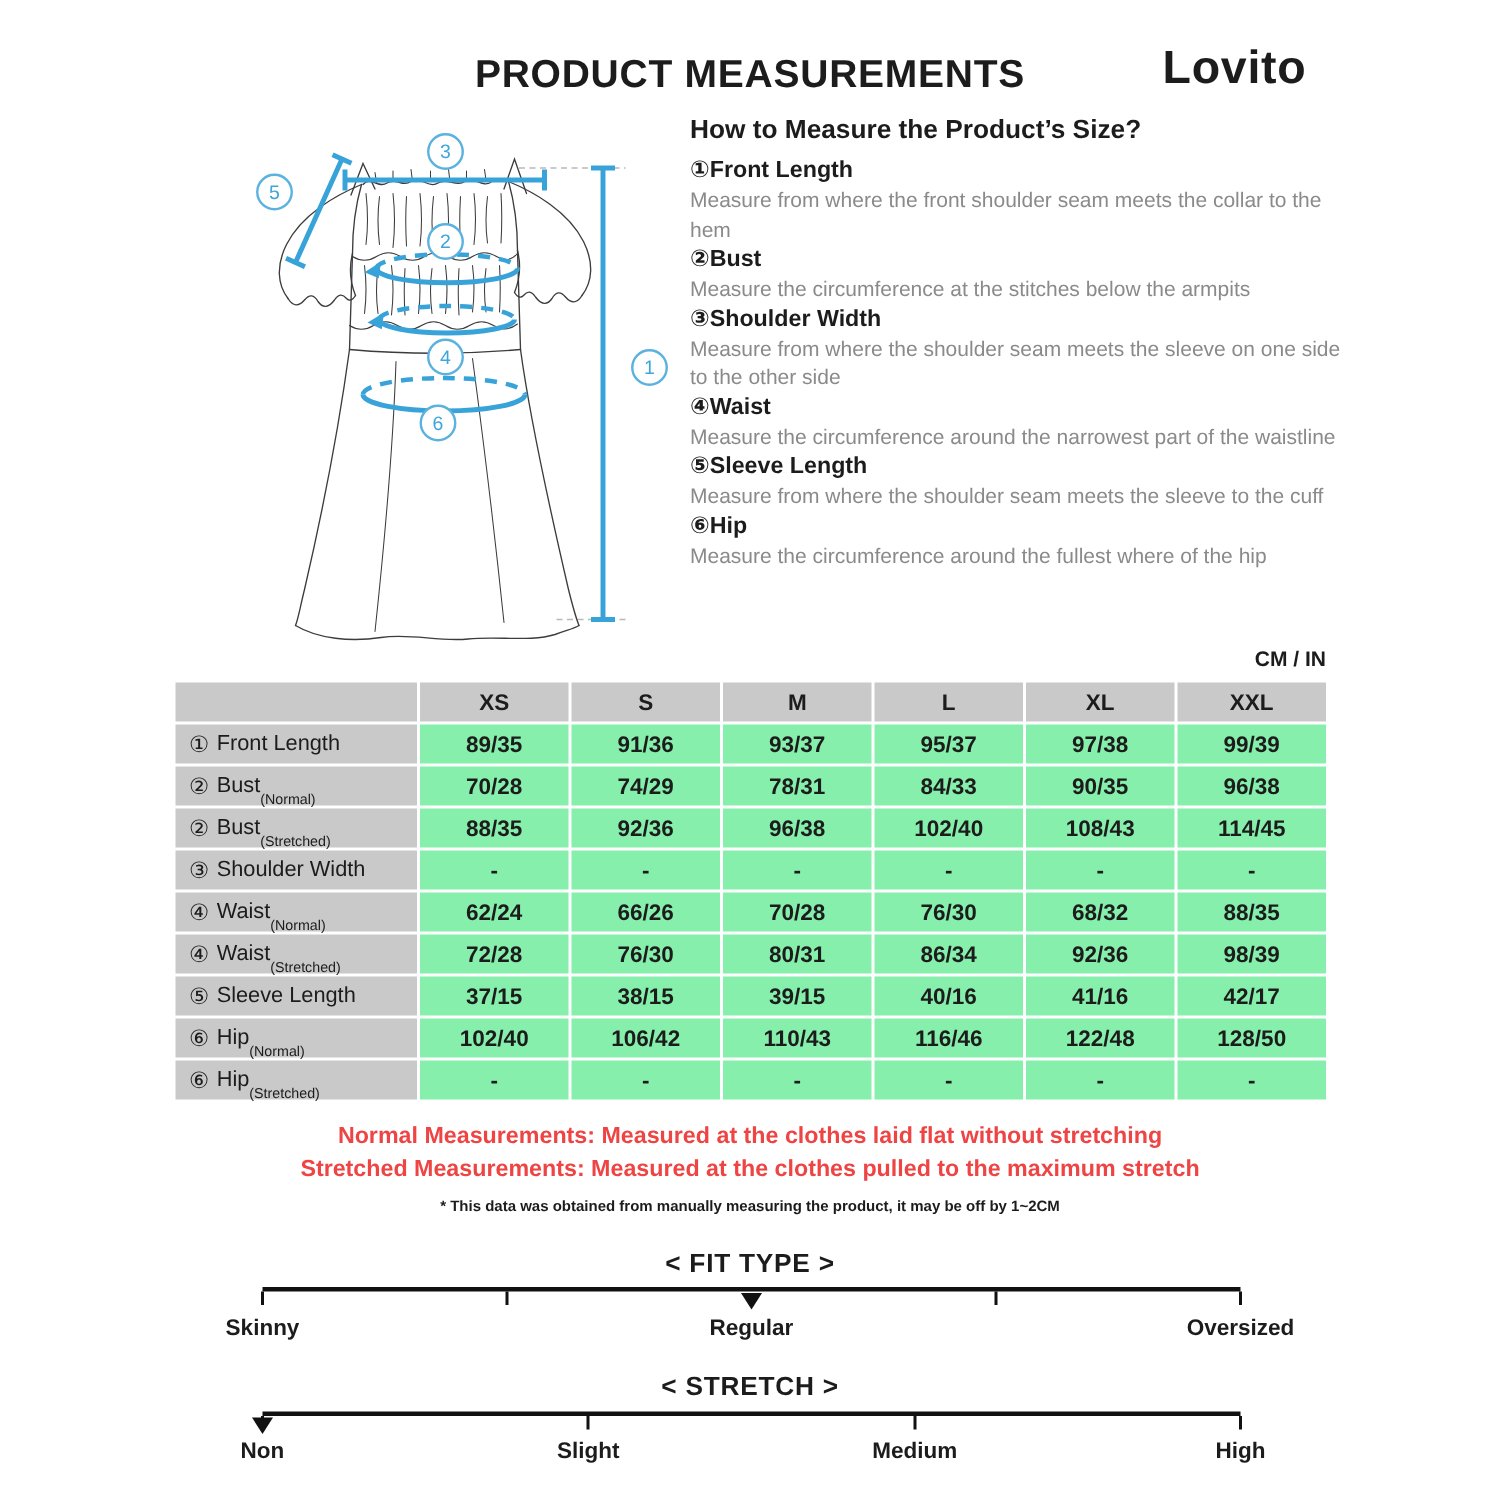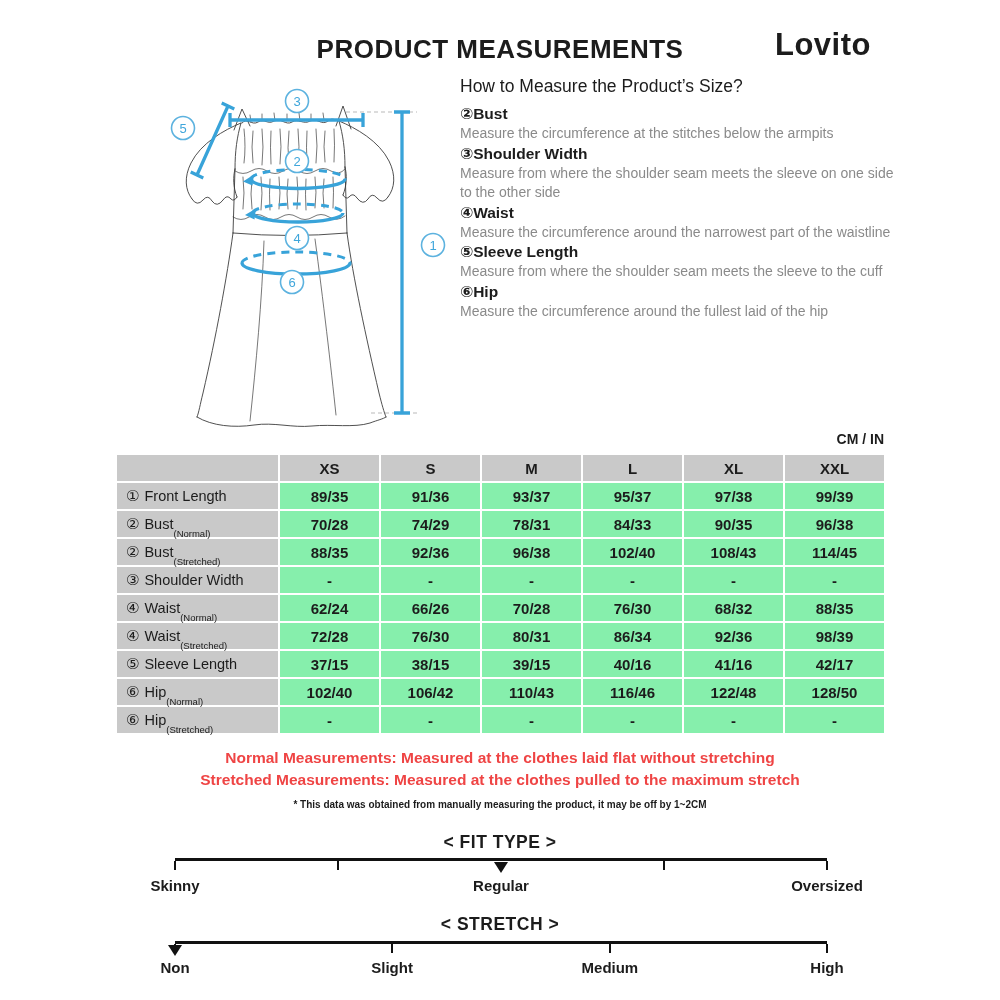--- a/index.html
+++ b/index.html
@@ -9,21 +9,21 @@
     overflow:hidden;
   }
   .abs{position:absolute;}
 
   
   .page-title{top:34px;left:0;width:1000px;text-align:center;font-size:26px;font-weight:bold;letter-spacing:.5px;}
   .brand{top:27px;left:775px;font-size:31px;font-weight:bold;letter-spacing:.5px;}
 
   
   .howto{top:76px;left:460px;width:440px;}
-  .howto-heading{font-size:17.5px;font-weight:normal;margin-bottom:7px;}
+  .howto-heading{font-size:17.5px;font-weight:bold;margin-bottom:7px;}
   .howto-label{font-size:15.5px;font-weight:bold;line-height:20px;}
   .howto-desc{font-size:14px;color:#8a8a8a;line-height:19.5px;}
 
   
   .unit{top:431px;left:117px;width:767px;text-align:right;font-size:14px;font-weight:bold;}
 
   
   .size-table{
     top:455px;left:117px;width:767px;
     display:grid;grid-template-columns:161px repeat(6,1fr);
@@ -112,38 +112,42 @@
     <text x="157" y="157.5" fill="#3fa6db">4</text>
     <text x="152" y="201.5" fill="#3fa6db">6</text>
     <text x="293" y="164.5" fill="#3fa6db">1</text>
   </g>
 </svg>
 
 <div class="abs howto">
   <div class="howto-heading">How to Measure the Product’s Size?</div>
   <div>
       <div class="howto-item">
+        <div class="howto-label"><span>①</span><span>Front Length</span></div>
+        <div class="howto-desc">Measure from where the front shoulder seam meets the collar to the hem</div>
+      </div>
+      <div class="howto-item">
         <div class="howto-label"><span>②</span><span>Bust</span></div>
         <div class="howto-desc">Measure the circumference at the stitches below the armpits</div>
       </div>
       <div class="howto-item">
         <div class="howto-label"><span>③</span><span>Shoulder Width</span></div>
         <div class="howto-desc">Measure from where the shoulder seam meets the sleeve on one side to the other side</div>
       </div>
       <div class="howto-item">
         <div class="howto-label"><span>④</span><span>Waist</span></div>
         <div class="howto-desc">Measure the circumference around the narrowest part of the waistline</div>
       </div>
       <div class="howto-item">
         <div class="howto-label"><span>⑤</span><span>Sleeve Length</span></div>
         <div class="howto-desc">Measure from where the shoulder seam meets the sleeve to the cuff</div>
       </div>
       <div class="howto-item">
         <div class="howto-label"><span>⑥</span><span>Hip</span></div>
-        <div class="howto-desc">Measure the circumference around the fullest laid of the hip</div>
+        <div class="howto-desc">Measure the circumference around the fullest where of the hip</div>
       </div>
     </div>
 </div>
 
 <div class="abs unit">CM / IN</div>
 
 <div class="abs size-table">
     <div class="cell head"></div>
     <div class="cell head">XS</div>
     <div class="cell head">S</div>

